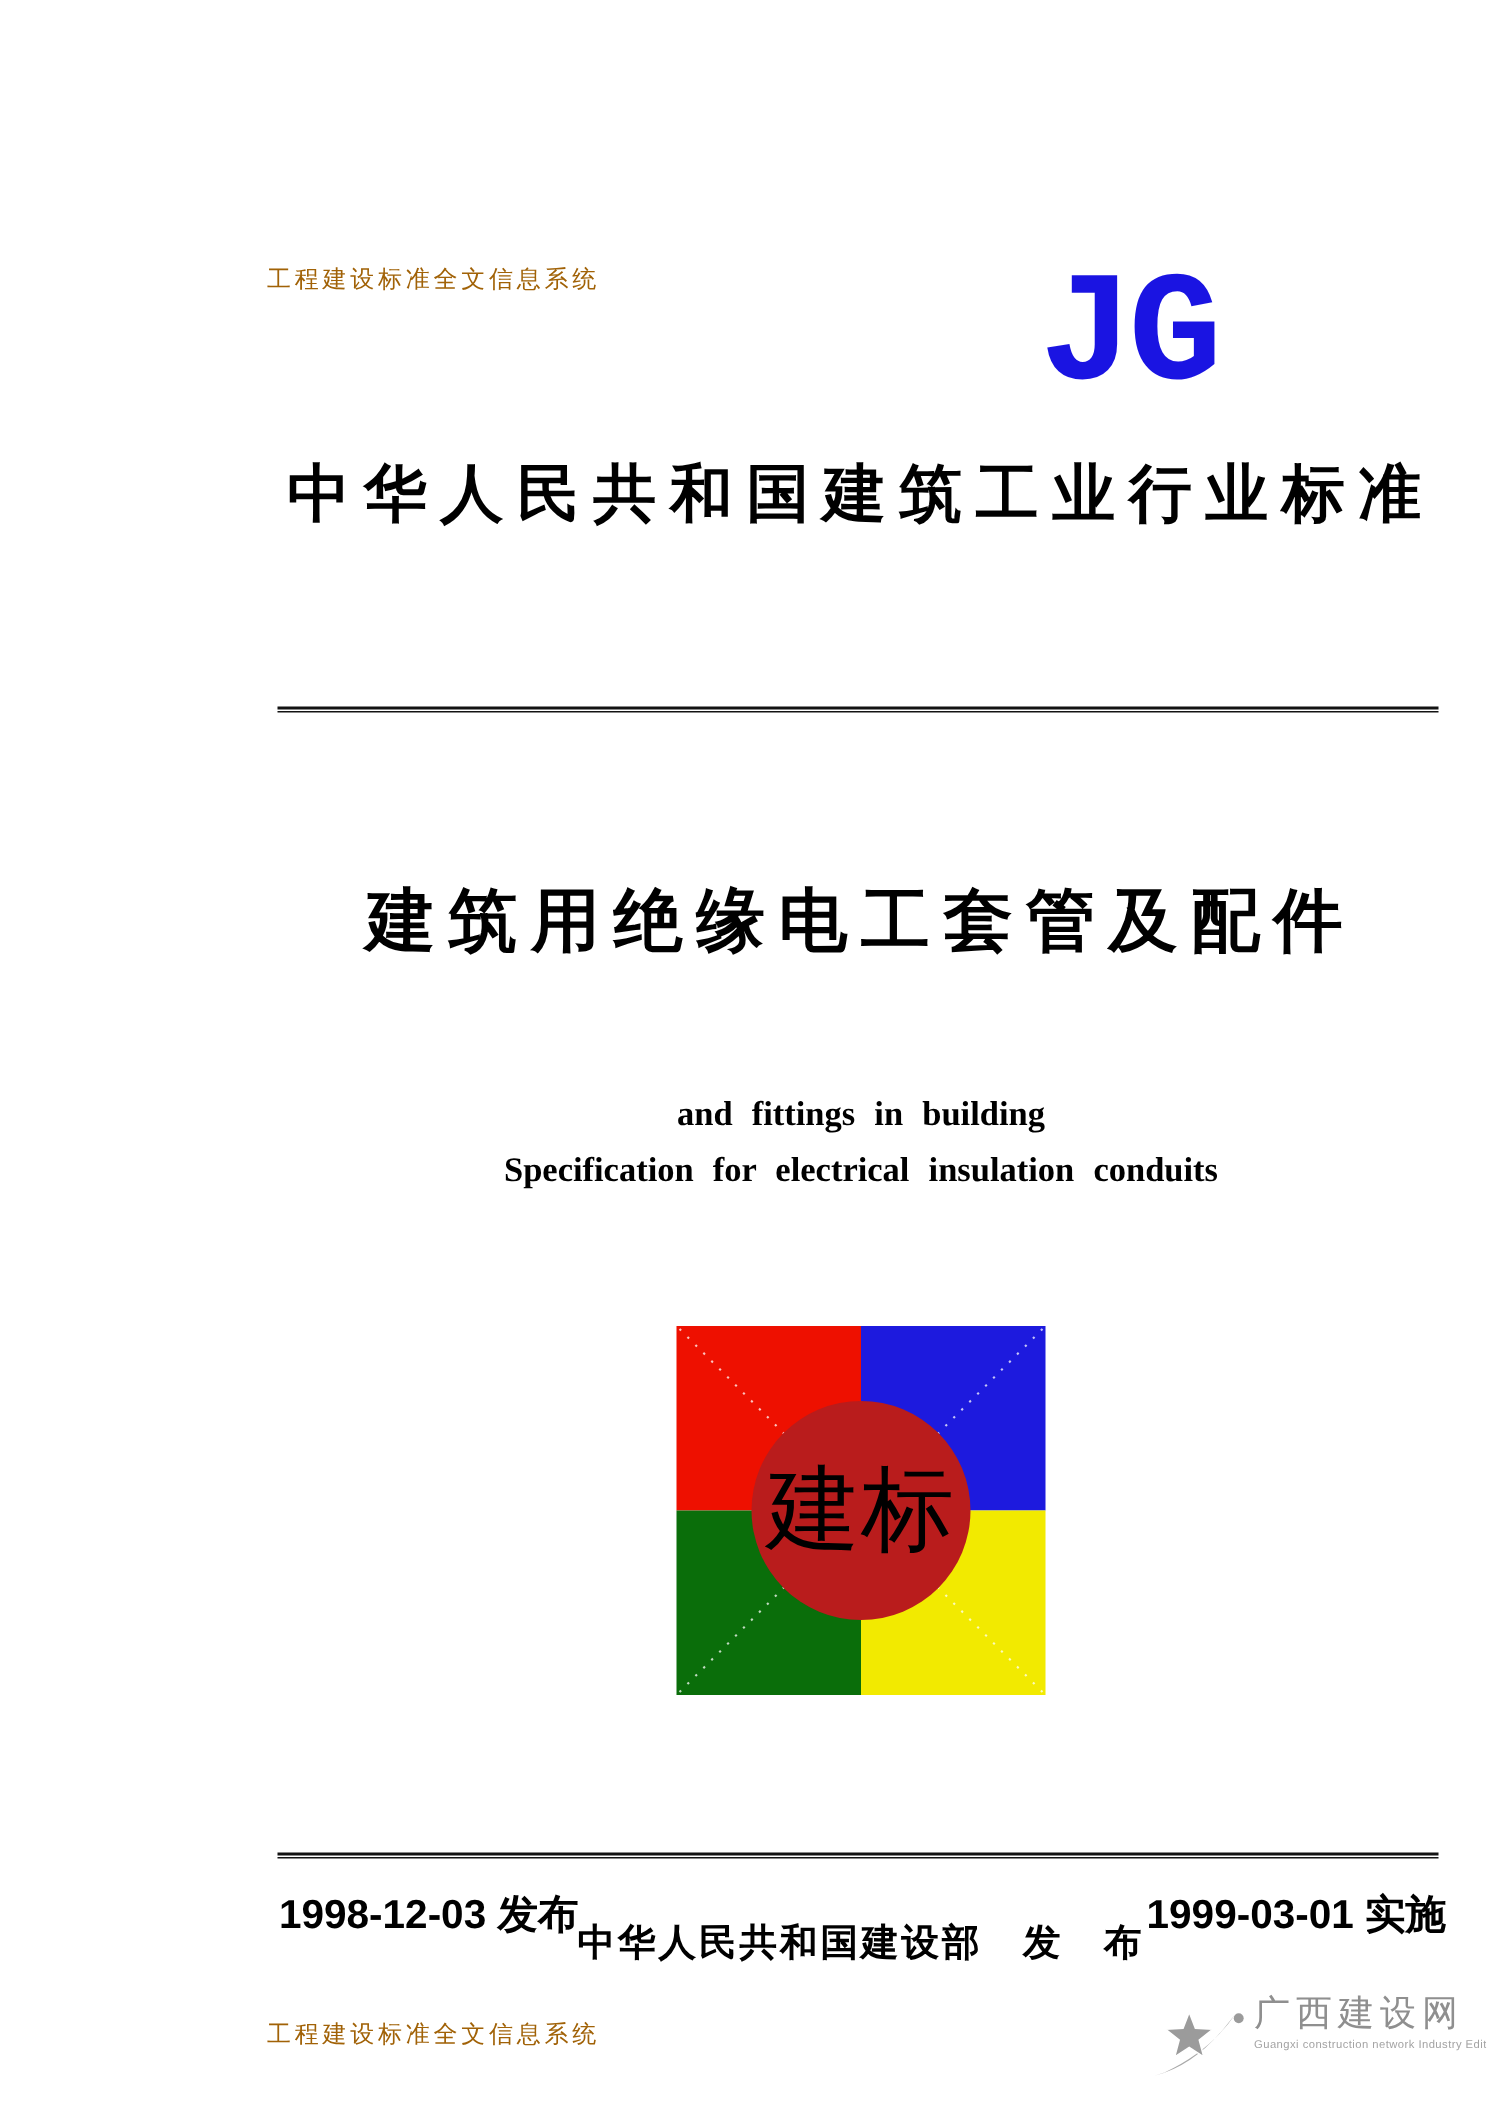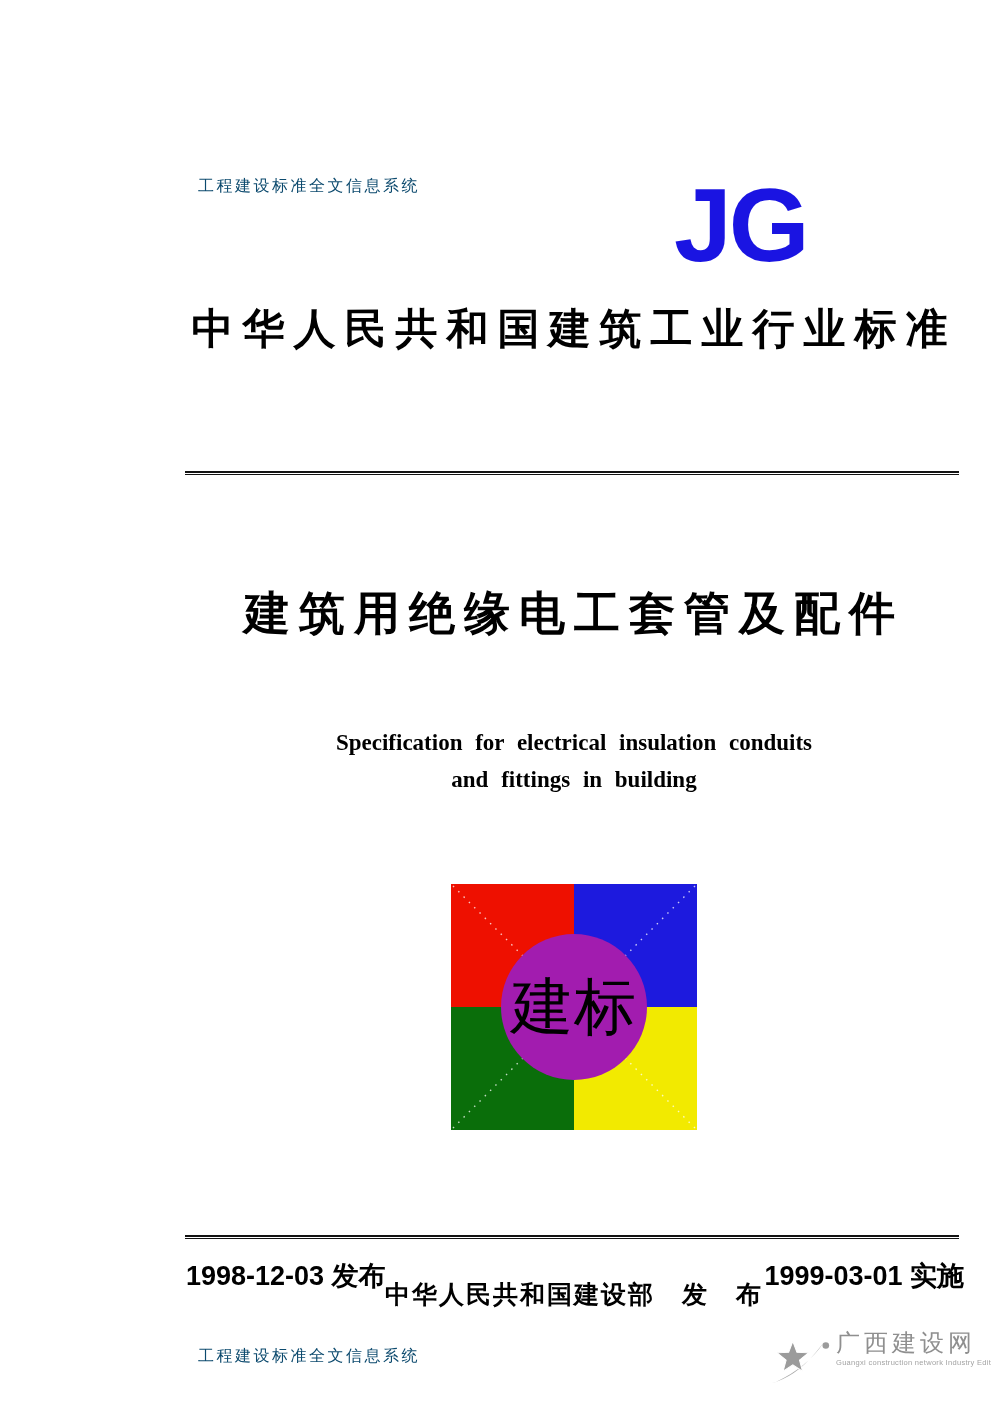--- a/index.html
+++ b/index.html
@@ -12,38 +12,38 @@
     width: 991px;
     height: 1403px;
     background: #ffffff;
     overflow: hidden;
     font-family: "Liberation Sans", "DejaVu Sans", sans-serif;
     color: #000000;
   }
   .abs { position: absolute; }
 
   .watermark {
-    left: 198px;
-    color: #0c4a6e;
+    left: 178px;
+    color: #a16207;
     font-size: 16px;
     letter-spacing: 2.5px;
     white-space: nowrap;
   }
   .watermark.top { top: 176px; }
   .watermark.bottom { top: 1346px; }
 
   .jg-logo {
-    left: 674px;
+    left: 693px;
     top: 176px;
     font-size: 104px;
     line-height: 98px;
     font-weight: bold;
     letter-spacing: -3px;
     color: #1a14e2;
-    font-family: Liberation Sans, sans-serif;
+    font-family: Liberation Mono, monospace;
   }
 
   .std-class {
     left: 185px;
     top: 301px;
     width: 778px;
     margin: 0;
     text-align: center;
     font-size: 42px;
     font-weight: bold;
@@ -114,21 +114,21 @@
   .emblem .quad.bl { left: 0; top: 123px; }
   .emblem .quad.br { left: 123px; top: 123px; }
   .emblem .dots { position: absolute; left: 0; top: 0; }
   .emblem .circle {
     position: absolute;
     left: 50px;
     top: 50px;
     width: 146px;
     height: 146px;
     border-radius: 50%;
-    background: #a21caf;
+    background: #b91c1c;
     display: flex;
     align-items: center;
     justify-content: center;
   }
   .emblem .circle span {
     font-size: 62px;
     line-height: 1;
     letter-spacing: 1px;
     color: #000000;
     white-space: nowrap;
@@ -191,22 +191,22 @@
   <div class="abs jg-logo">JG</div>
 
   <h1 class="abs std-class">中华人民共和国建筑工业行业标准</h1>
 
 
   <div class="abs rule rule-top"></div>
 
   <h2 class="abs cn-title">建筑用绝缘电工套管及配件</h2>
 
   <div class="abs en-title">
+    <div>and fittings in building</div>
     <div>Specification for electrical insulation conduits</div>
-    <div>and fittings in building</div>
   </div>
 
   <div class="abs emblem">
     <div class="quad tl" style="background: rgb(238, 16, 0);"></div>
     <div class="quad tr" style="background: rgb(29, 26, 222);"></div>
     <div class="quad bl" style="background: rgb(10, 110, 10);"></div>
     <div class="quad br" style="background: rgb(242, 234, 0);"></div>
     <svg class="dots" width="246" height="246" viewBox="0 0 246 246">
       <g stroke="#ffffff" stroke-width="1.4" stroke-dasharray="1.5 6" opacity="0.75">
         <line x1="2" y1="2" x2="123" y2="123"></line>

